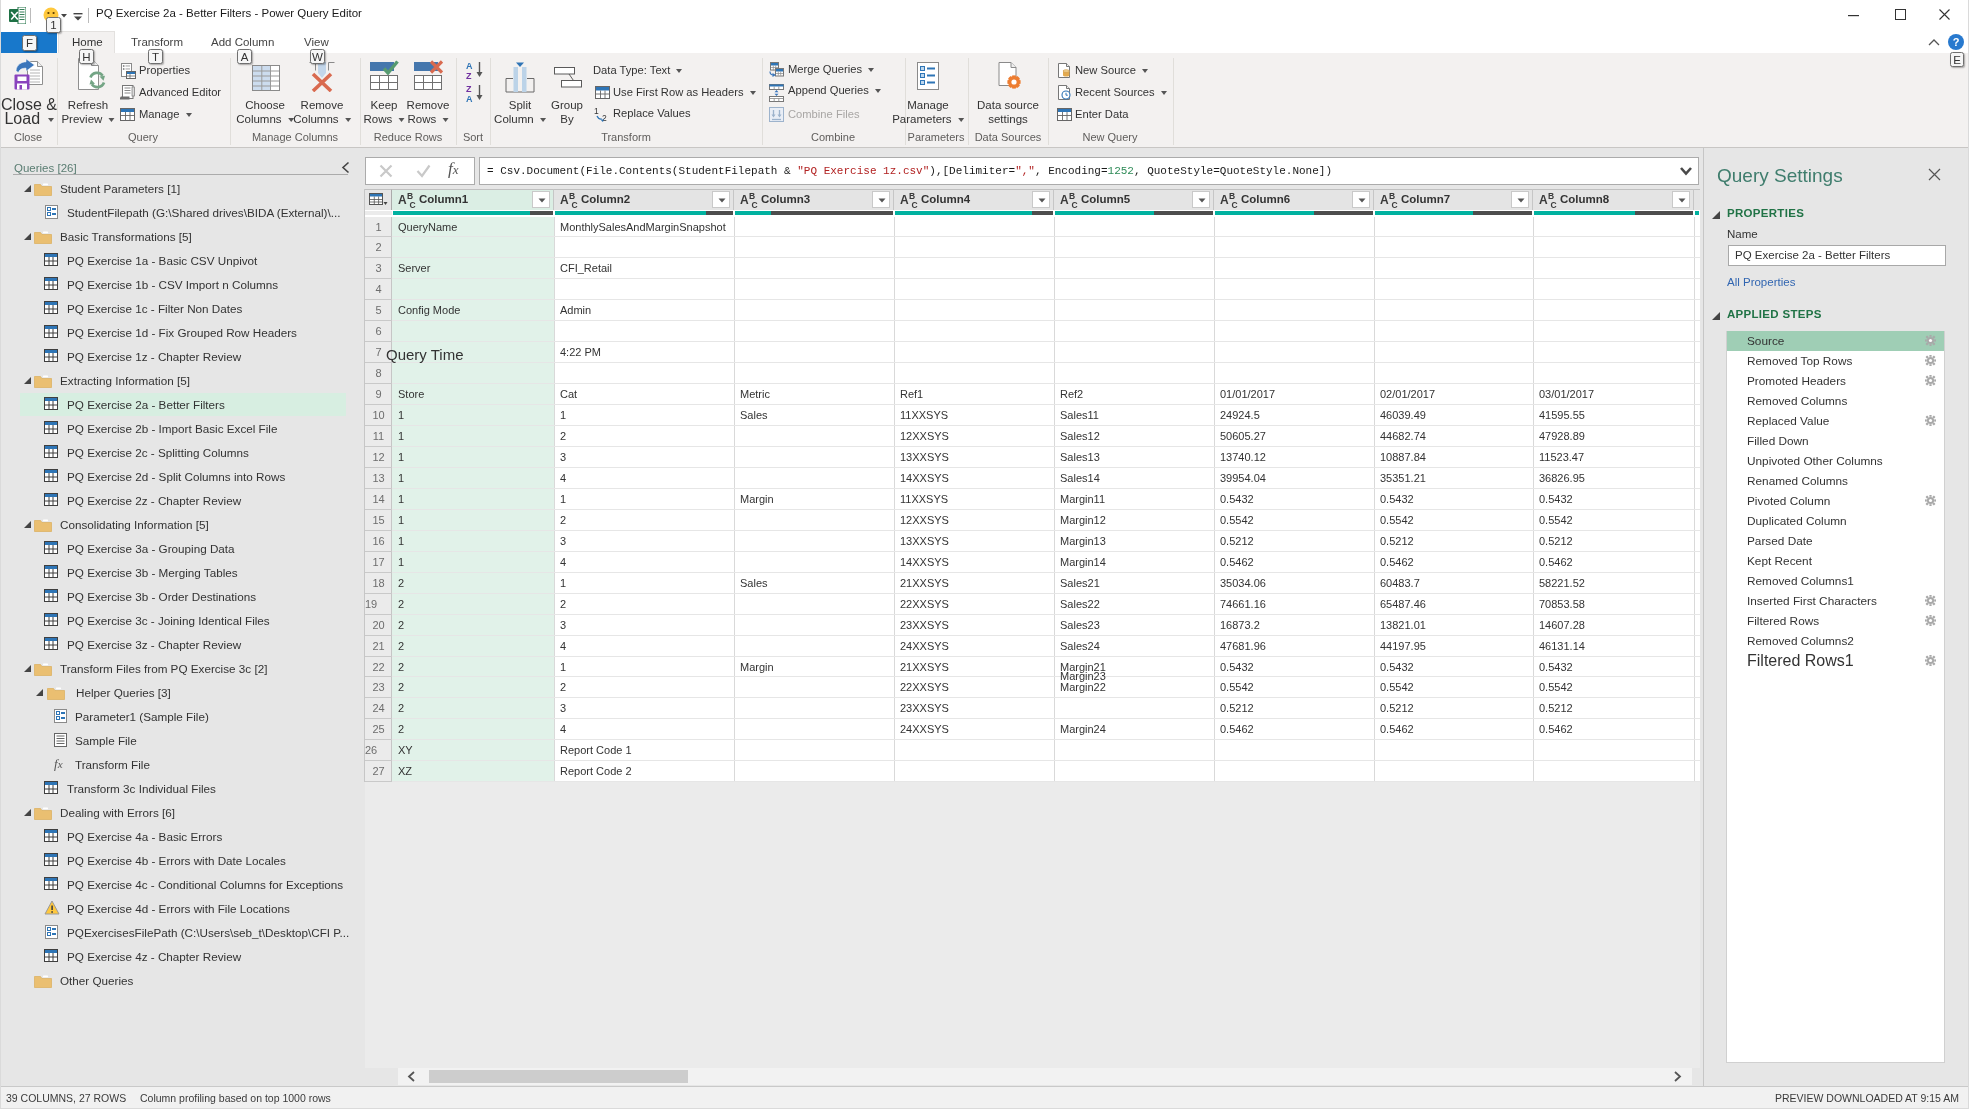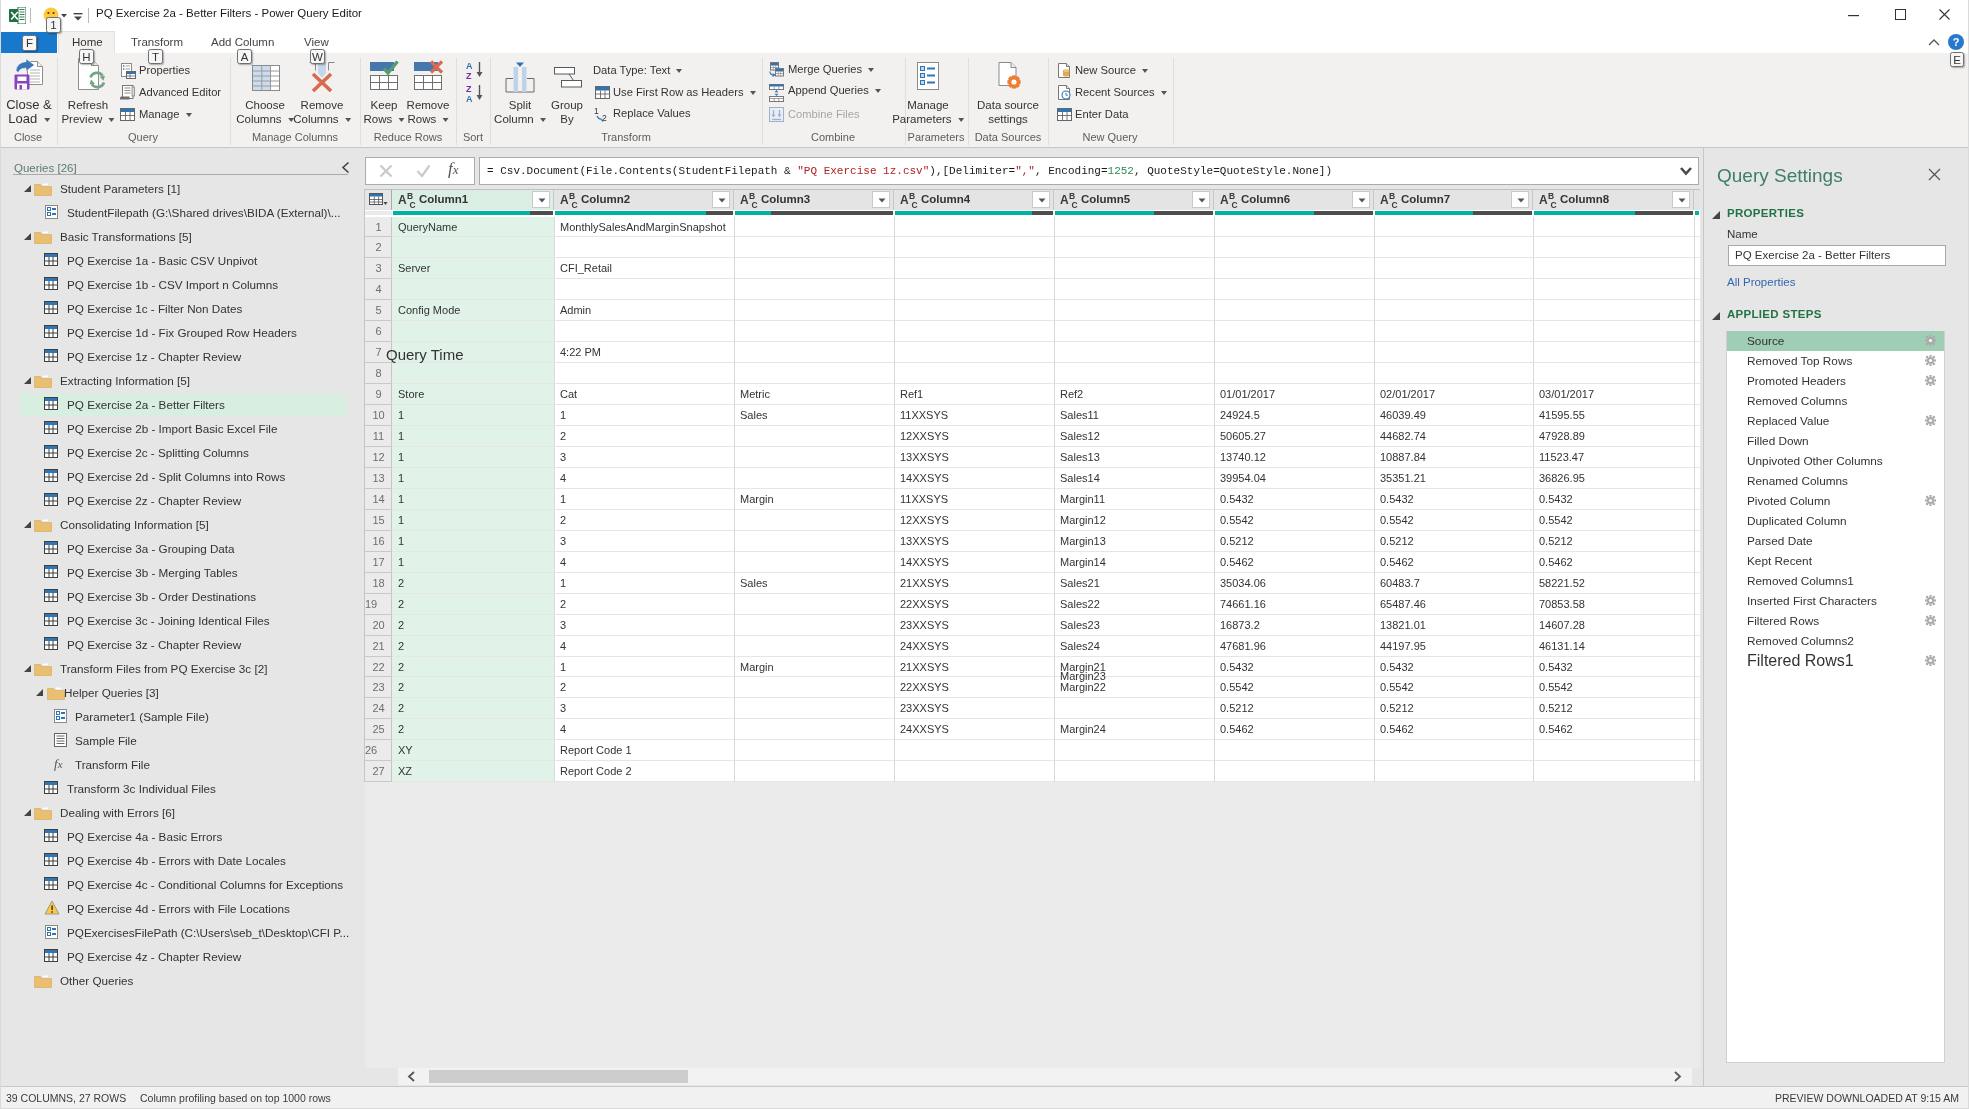--- a/index.html
+++ b/index.html
@@ -69,21 +69,21 @@
 <svg style="position:absolute;left:13px;top:58px" width="30" height="37" viewBox="0 0 30 37">
       <path d="M14.5 3.5 h10 l5 5 v18 h-15 Z" fill="#fff" stroke="#8f8f8f"></path>
       <path d="M24.5 3.5 v5 h5" fill="#f0f0f0" stroke="#8f8f8f"></path>
       <path d="M17 12h10M17 15h10M17 18h10M17 21h10M17 24h10" stroke="#b5b5b5"></path>
       <path d="M3 12.5 C3.5 6.5 9 3.8 13 3.8 L13 0.8 L21.5 7 L13 13.2 L13 10.2 C9 10.2 6 11.5 5.5 15 Z" fill="#3b76bb" stroke="#fff" stroke-width="0.6"></path>
       <rect x="1.5" y="16.5" width="15" height="15" rx="1" fill="#8a43bd"></rect>
       <rect x="4.5" y="18.5" width="9" height="4.5" fill="#fff"></rect>
       <rect x="4" y="25.5" width="10" height="6" fill="#fff"></rect>
       <rect x="6.5" y="27" width="2.5" height="4.5" fill="#8a43bd"></rect>
     </svg>
-<div style="position:absolute;left:29px;top:98px;font-size:13px;color:#333;text-align:center;line-height:14px;white-space:nowrap;transform:translateX(-50%)">Close &amp;<br>Load <span class="caret"></span></div>
+<div style="position:absolute;left:29px;top:98px;font-size:16px;color:#333;text-align:center;line-height:14px;white-space:nowrap;transform:translateX(-50%)">Close &amp;<br>Load <span class="caret"></span></div>
 <svg style="position:absolute;left:76px;top:57px" width="30" height="38" viewBox="0 0 30 38">
       <path d="M2.5 1.5 h13 l7 7 v24 h-20 Z" fill="#fff" stroke="#8f8f8f"></path>
       <path d="M15.5 1.5 v7 h7" fill="#f0f0f0" stroke="#8f8f8f"></path>
       <g stroke="#74a585" stroke-width="2.7" fill="none">
         <path d="M14.5 20.5 a7 7 0 0 1 12.2 -1.8"></path>
         <path d="M28 25.5 a7 7 0 0 1 -12.2 1.8"></path>
       </g>
       <path d="M23.5 19.5 l5.5 -0.8 -1.5 5 Z" fill="#74a585"></path>
       <path d="M19 26.8 l-5.5 0.8 1.5 -5 Z" fill="#74a585"></path>
     </svg>
@@ -411,21 +411,21 @@
       <rect x="9" y="1.6" width="5" height="1.6" fill="#fff" rx="0.5"></rect>
     </svg>
 <div style="position:absolute;left:60px;top:661.6px;font-size:11.7px;color:#333;white-space:nowrap">Transform Files from PQ Exercise 3c [2]</div>
 <svg style="position:absolute;left:36px;top:689.1px" width="7" height="7" viewBox="0 0 7 7">
       <path d="M7 0 L7 7 L0 7 Z" fill="#444"></path>
     </svg>
 <svg style="position:absolute;left:47px;top:685.6px" width="18" height="14" viewBox="0 0 18 14">
       <path d="M0.5 2.5 h6 l1.5 2 h9.5 v9 h-17 Z" fill="#eabf71" stroke="#d8a74e" stroke-width="0.6"></path>
       <rect x="9" y="1.6" width="5" height="1.6" fill="#fff" rx="0.5"></rect>
     </svg>
-<div style="position:absolute;left:64px;top:685.6px;font-size:11.7px;color:#333;white-space:nowrap">Helper Queries [3]</div>
+<div style="position:absolute;left:76px;top:685.6px;font-size:11.7px;color:#333;white-space:nowrap">Helper Queries [3]</div>
 <svg style="position:absolute;left:53px;top:709px" width="15" height="14" viewBox="0 0 15 14">
       <rect x="1.5" y="0.5" width="12" height="13" fill="#fff" stroke="#8a8a8a"></rect>
       <rect x="3.5" y="2.5" width="3" height="3" fill="#fff" stroke="#2e75b6"></rect>
       <rect x="8" y="3" width="4" height="2" fill="#2e75b6"></rect>
       <rect x="3.5" y="7.5" width="3" height="3" fill="#fff" stroke="#2e75b6"></rect>
       <rect x="8" y="8" width="4" height="2" fill="#2e75b6"></rect>
     </svg>
 <div style="position:absolute;left:75px;top:709.6px;font-size:11.7px;color:#333;white-space:nowrap">Parameter1 (Sample File)</div>
 <svg style="position:absolute;left:53px;top:733px" width="15" height="14" viewBox="0 0 15 14">
       <rect x="1.5" y="0.5" width="12" height="13" fill="#fff" stroke="#666"></rect>

